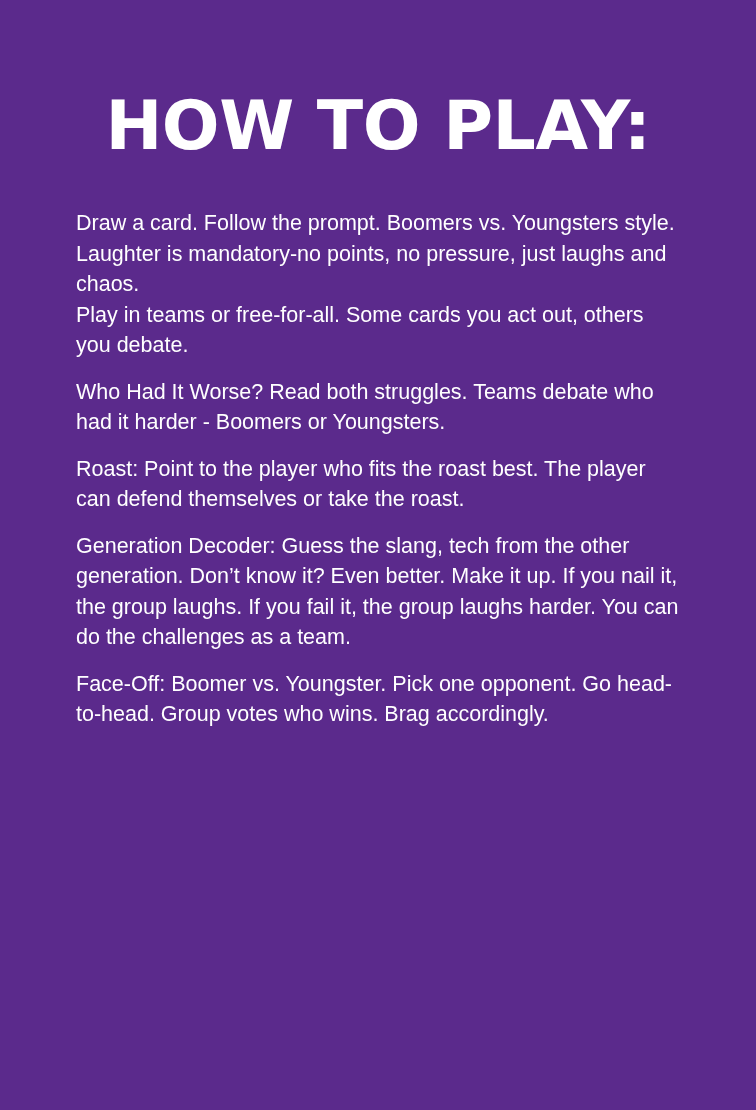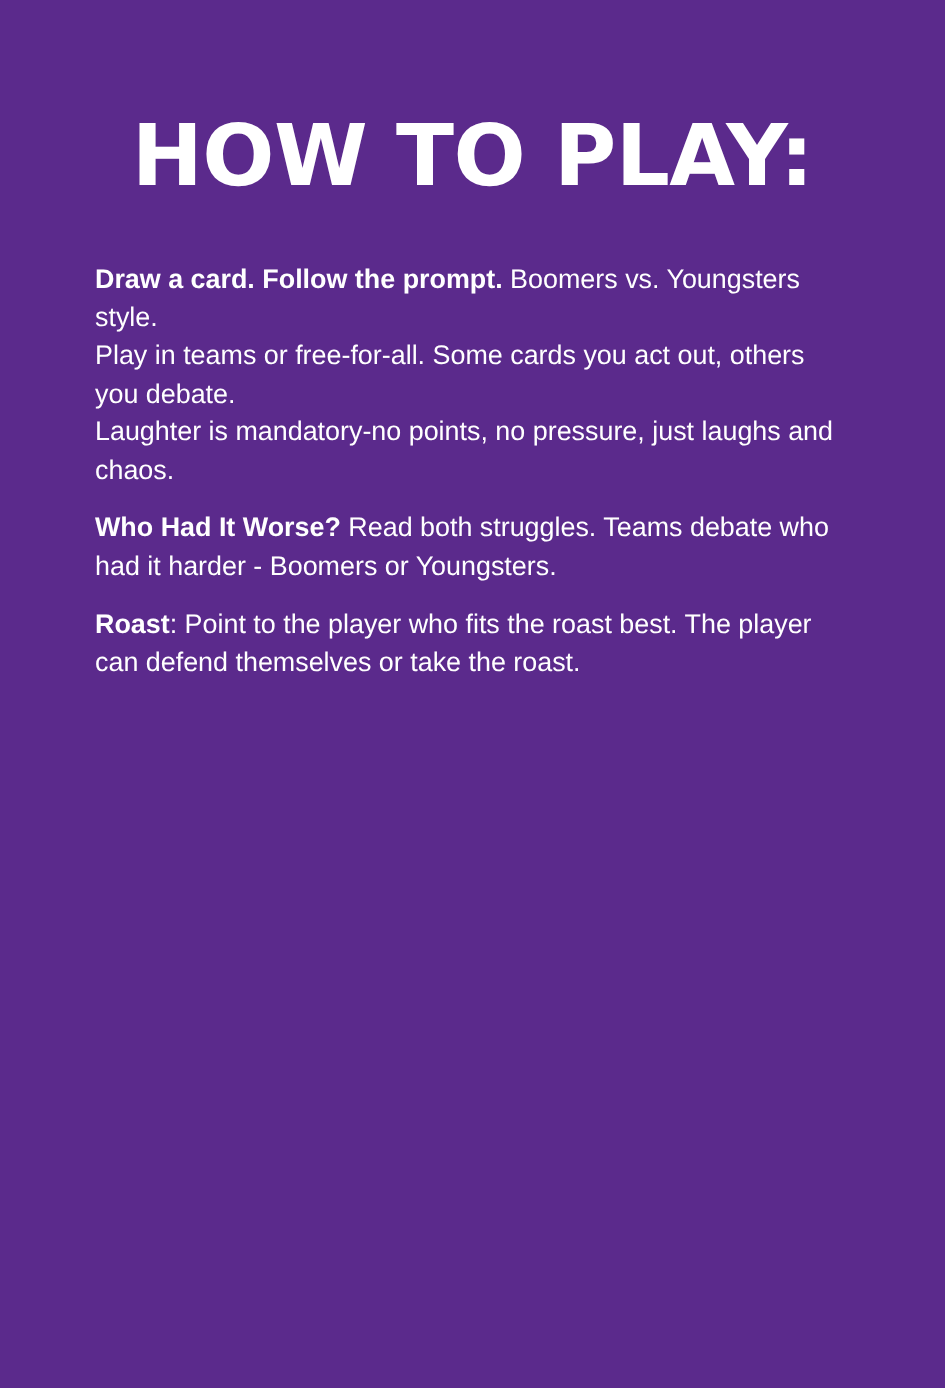--- a/index.html
+++ b/index.html
@@ -40,42 +40,44 @@
     color: #ffffff;
     font-size: 21.5px;
     line-height: 1.42;
     margin: 0 0 16px 0;
     font-family: "Liberation Sans", sans-serif;
   }
   .para.tight {
     margin-bottom: 0;
   }
   .para b {
-    font-weight: 700;
+    font-weight: 400;
   }
   .group {
     margin-bottom: 16px;
   }
 </style>
 </head>
 <body>
 
 <div class="card">
 
   <h1 class="title">HOW TO PLAY:</h1>
 
   <div class="body">
 
     <div class="group">
       <p class="para tight"><b>Draw a card. Follow the prompt.</b><span> Boomers vs. Youngsters style.</span></p>
+      <p class="para tight"><span>Laughter is mandatory-no points, no pressure, just laughs and chaos.</span></p>
       <p class="para tight"><span>Play in teams or free-for-all. Some cards you act out, others you debate.</span></p>
-      <p class="para tight"><span>Laughter is mandatory-no points, no pressure, just laughs and chaos.</span></p>
     </div>
 
     <p class="para"><b>Who Had It Worse?</b><span> Read both struggles. Teams debate who had it harder - Boomers or Youngsters.</span></p>
 
     <p class="para"><b>Roast</b><span>: Point to the player who fits the roast best. The player can defend themselves or take the roast.</span></p>
 
 
+    <p class="para"><b>Generation Decoder:</b><span> Guess the slang, tech from the other generation. Don’t know it? Even better. Make it up. If you nail it, the group laughs. If you fail it, the group laughs harder. You can do the challenges as a team.</span></p>
 
+    <p class="para"><b>Face-Off:</b><span> Boomer vs. Youngster. Pick one opponent. Go head-to-head. Group votes who wins. Brag accordingly.</span></p>
 
   </div>
 </div>
 
 </body></html>

